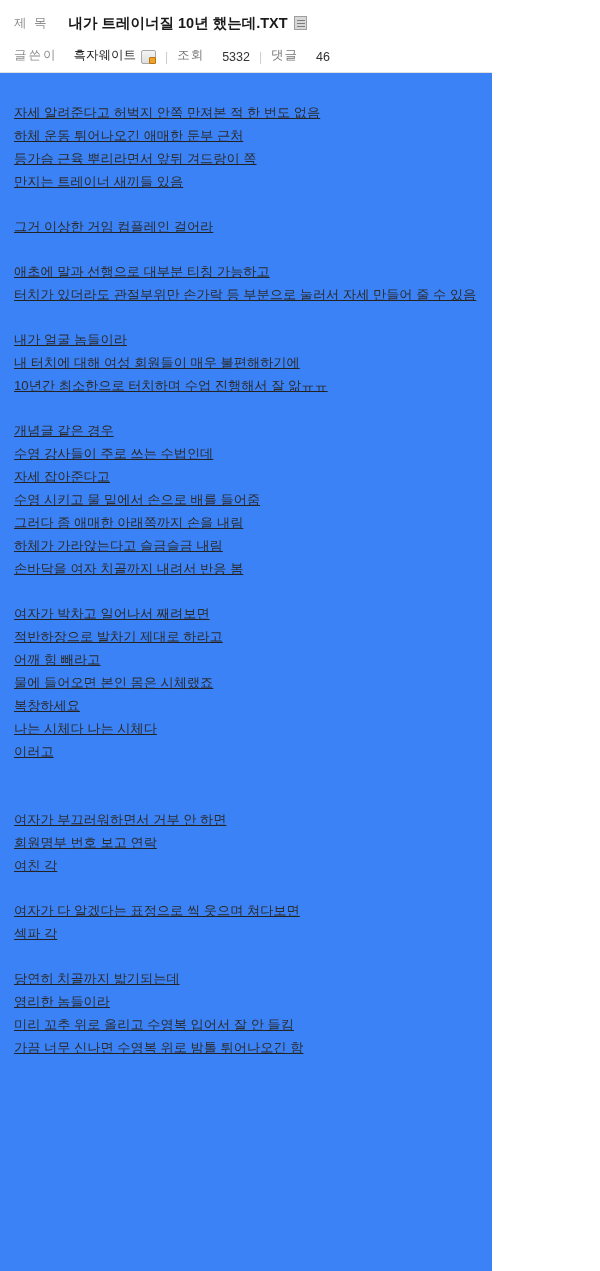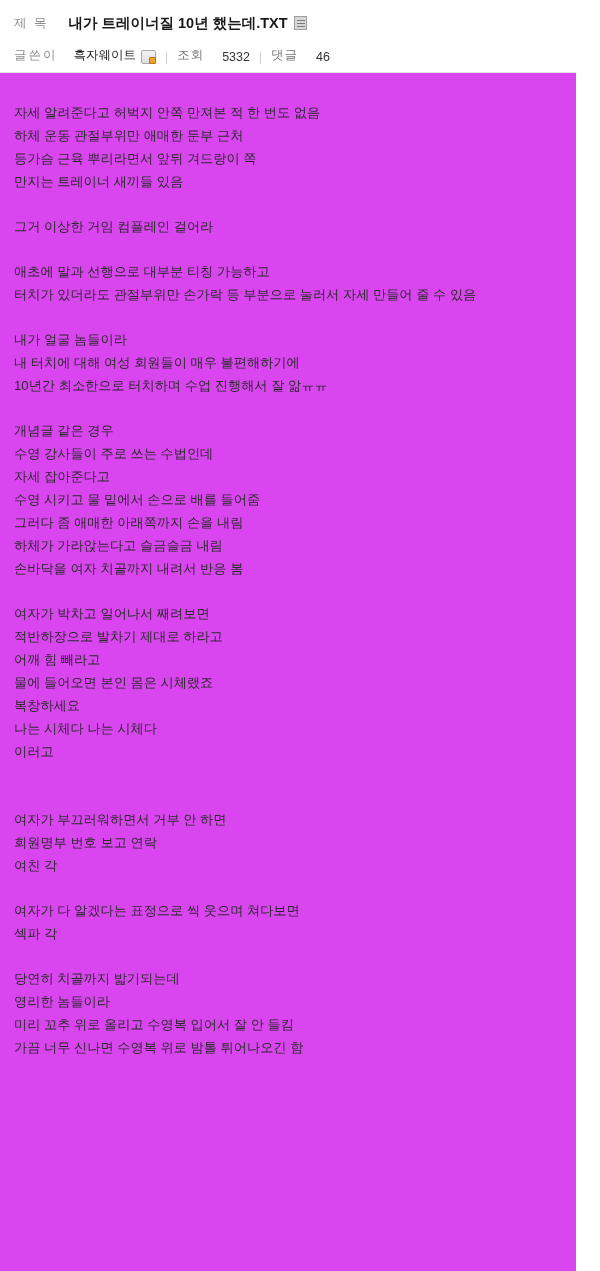--- a/index.html
+++ b/index.html
@@ -8,24 +8,24 @@
     background: #ffffff;
   }
   body {
     width: 600px;
     min-height: 1271px;
     font-family: "Liberation Sans", sans-serif;
     color: #222222;
     -webkit-font-smoothing: antialiased;
   }
   .page {
-    width: 576px;
+    width: 492px;
     min-height: 1271px;
     position: relative;
-    background: #d946ef;
+    background: #3b82f6;
     box-sizing: border-box;
   }
 
   
   .post-header {
     padding: 10px 0 0 0;
     background: #ffffff;
   }
   .title-row {
     display: flex;
@@ -128,20 +128,21 @@
     border-top: 1px solid #e2e2e2;
     height: 0;
   }
 
   
   .post-body {
     padding: 28px 14px 0 14px;
   }
   .para {
     margin: 0 0 22px 0;
+    text-decoration: underline;
   }
   .line {
     font-size: 13.2px;
     line-height: 23px;
     color: #2b2b2b;
     white-space: pre-wrap;
     word-break: break-all;
   }
   .line.blank {
     height: 23px;
@@ -175,21 +176,21 @@
       <span class="meta-val">46</span>
     </div>
 
     <div class="header-rule"></div>
   </div>
 
   <div class="post-body">
 
     <div class="para">
       <div class="line">자세 알려준다고 허벅지 안쪽 만져본 적 한 번도 없음</div>
-      <div class="line">하체 운동 관절부위만 애매한 둔부 근처</div>
+      <div class="line">하체 운동 튀어나오긴 애매한 둔부 근처</div>
       <div class="line">등가슴 근육 뿌리라면서 앞뒤 겨드랑이 쪽</div>
       <div class="line">만지는 트레이너 새끼들 있음</div>
     </div>
 
     <div class="para">
       <div class="line">그거 이상한 거임 컴플레인 걸어라</div>
     </div>
 
     <div class="para">
       <div class="line">애초에 말과 선행으로 대부분 티칭 가능하고</div>

